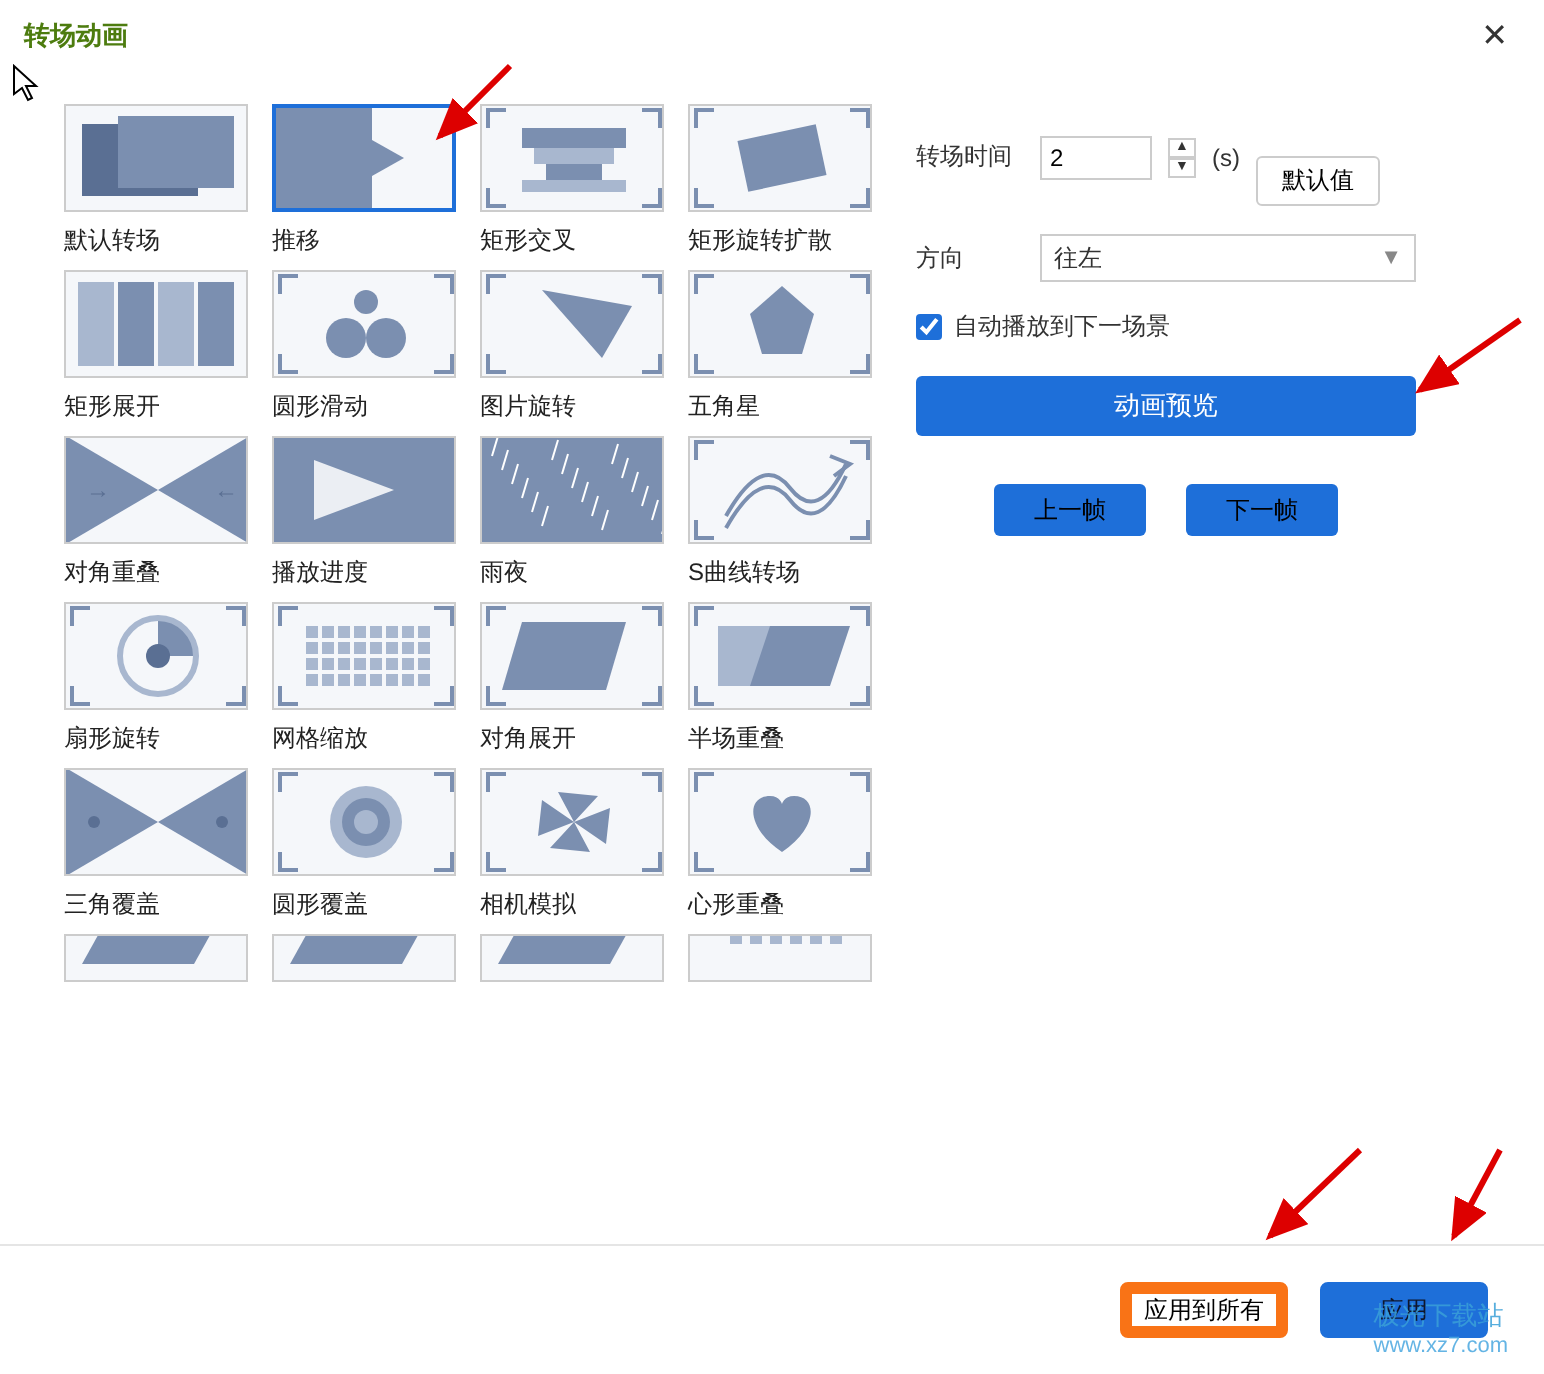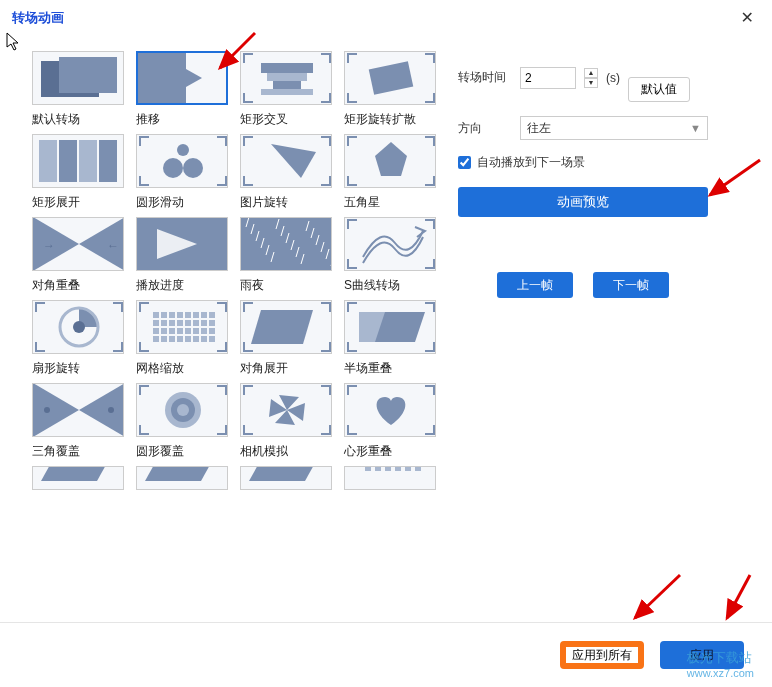--- a/index.html
+++ b/index.html
@@ -1,40 +1,40 @@
 <!DOCTYPE html>
 <html><head>
 <meta charset="utf-8">
 <style>
 * { box-sizing: border-box; margin: 0; padding: 0; }
 body { font-family: "Microsoft YaHei", sans-serif; font-size: 12px; color: #333; background: #fff; width: 772px; height: 687px; position: relative; overflow: hidden; }
 .header { display: flex; justify-content: space-between; align-items: center; padding: 8px 12px; }
-.title { font-size: 13px; font-weight: bold; color: #1d4ed8; }
+.title { font-size: 13px; font-weight: bold; color: #4d7c0f; }
 .close { font-size: 16px; cursor: pointer; padding: 0 6px; color: #333; }
 .content { display: flex; padding: 8px 0 0 8px; }
 .grid { display: grid; grid-template-columns: repeat(4, 98px); gap: 6px 6px; width: 440px; max-height: 540px; overflow: hidden; padding: 8px 10px 0 24px; }
 .item { display: flex; flex-direction: column; align-items: flex-start; cursor: pointer; }
 .thumb { width: 92px; height: 54px; border: 1px solid #ccc; background: #f5f7fa; display: flex; align-items: center; justify-content: center; position: relative; overflow: hidden; }
 .item.selected .thumb { border: 2px solid #1e6fd9; }
 .item-label { margin-top: 6px; font-size: 12px; color: #222; }
 .side { width: 290px; padding: 10px 30px 0 10px; }
 .row { display: flex; align-items: center; margin-bottom: 14px; gap: 8px; }
 .row-label { font-size: 12px; min-width: 54px; }
 .num-input { width: 56px; height: 22px; border: 1px solid #ccc; padding: 0 4px; font-size: 12px; }
 .spinner { display:flex; flex-direction:column; }
 .spin-btn { width: 14px; height: 10px; border: 1px solid #ccc; font-size: 7px; line-height: 7px; text-align: center; background: #fff; cursor: pointer; }
 .unit { font-size: 12px; }
 .btn { border: 1px solid #ccc; background: #fff; padding: 3px 12px; font-size: 12px; border-radius: 3px; cursor: pointer; margin-top: 24px; }
 .select { flex: 1; height: 24px; border: 1px solid #ccc; padding: 0 6px; display: flex; align-items: center; justify-content: space-between; cursor: pointer; background: #fff; }
 .chev { color: #888; font-size: 11px; }
 .checkbox-row { display: flex; align-items: center; gap: 6px; margin-bottom: 16px; margin-top: 4px; }
 .checkbox { width: 13px; height: 13px; accent-color: #1e6fd9; }
-.big-btn { width: 100%; height: 30px; background: #1e6fd9; color: #fff; border: none; border-radius: 3px; font-size: 13px; cursor: pointer; margin-bottom: 11px; }
+.big-btn { width: 100%; height: 30px; background: #1e6fd9; color: #fff; border: none; border-radius: 3px; font-size: 13px; cursor: pointer; margin-bottom: 24px; }
 .med-row { display: flex; gap: 20px; justify-content: center; }
-.med-btn { width: 76px; height: 26px; background: #1e6fd9; color: #ffffff; border: none; border-radius: 3px; font-size: 12px; cursor: pointer; margin-top: 44px; }
+.med-btn { width: 76px; height: 26px; background: #1e6fd9; color: #000000; border: none; border-radius: 3px; font-size: 12px; cursor: pointer; }
 .footer { position: absolute; bottom: 18px; right: 28px; display: flex; gap: 16px; }
 .foot-btn { width: 84px; height: 28px; border: 6px solid #f97316; background: #fff; border-radius: 4px; font-size: 12px; cursor: pointer; }
 .foot-btn.primary { background: #1e6fd9; color: #0f172a; border-color: #1e6fd9; }
 .cursor { position: absolute; top: 32px; left: 6px; font-size: 18px; color: #000; }
 .arrow-red { position: absolute; pointer-events: none; }
 .watermark { position: absolute; bottom: 8px; right: 18px; font-size: 11px; color: #4aa8e0; opacity: 0.85; }
 .wm-top { font-size: 13px; color: #3aa0d8; }
 .divider { position: absolute; left: 0; right: 0; bottom: 64px; height: 1px; background: #e5e5e5; }
 </style>
 </head>

